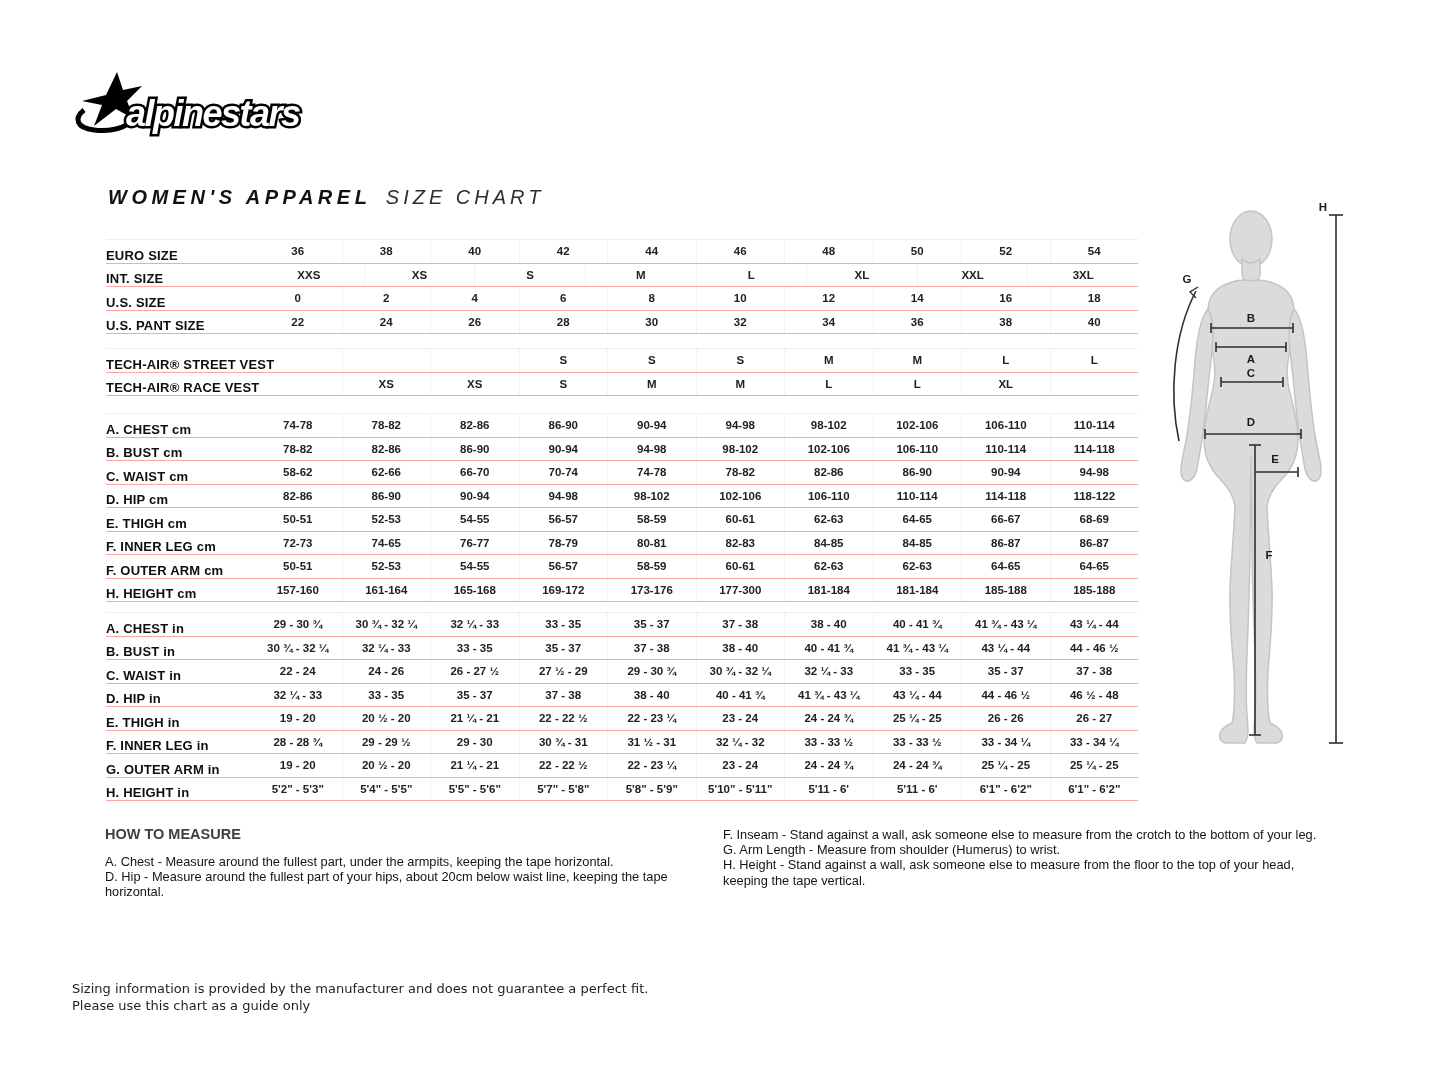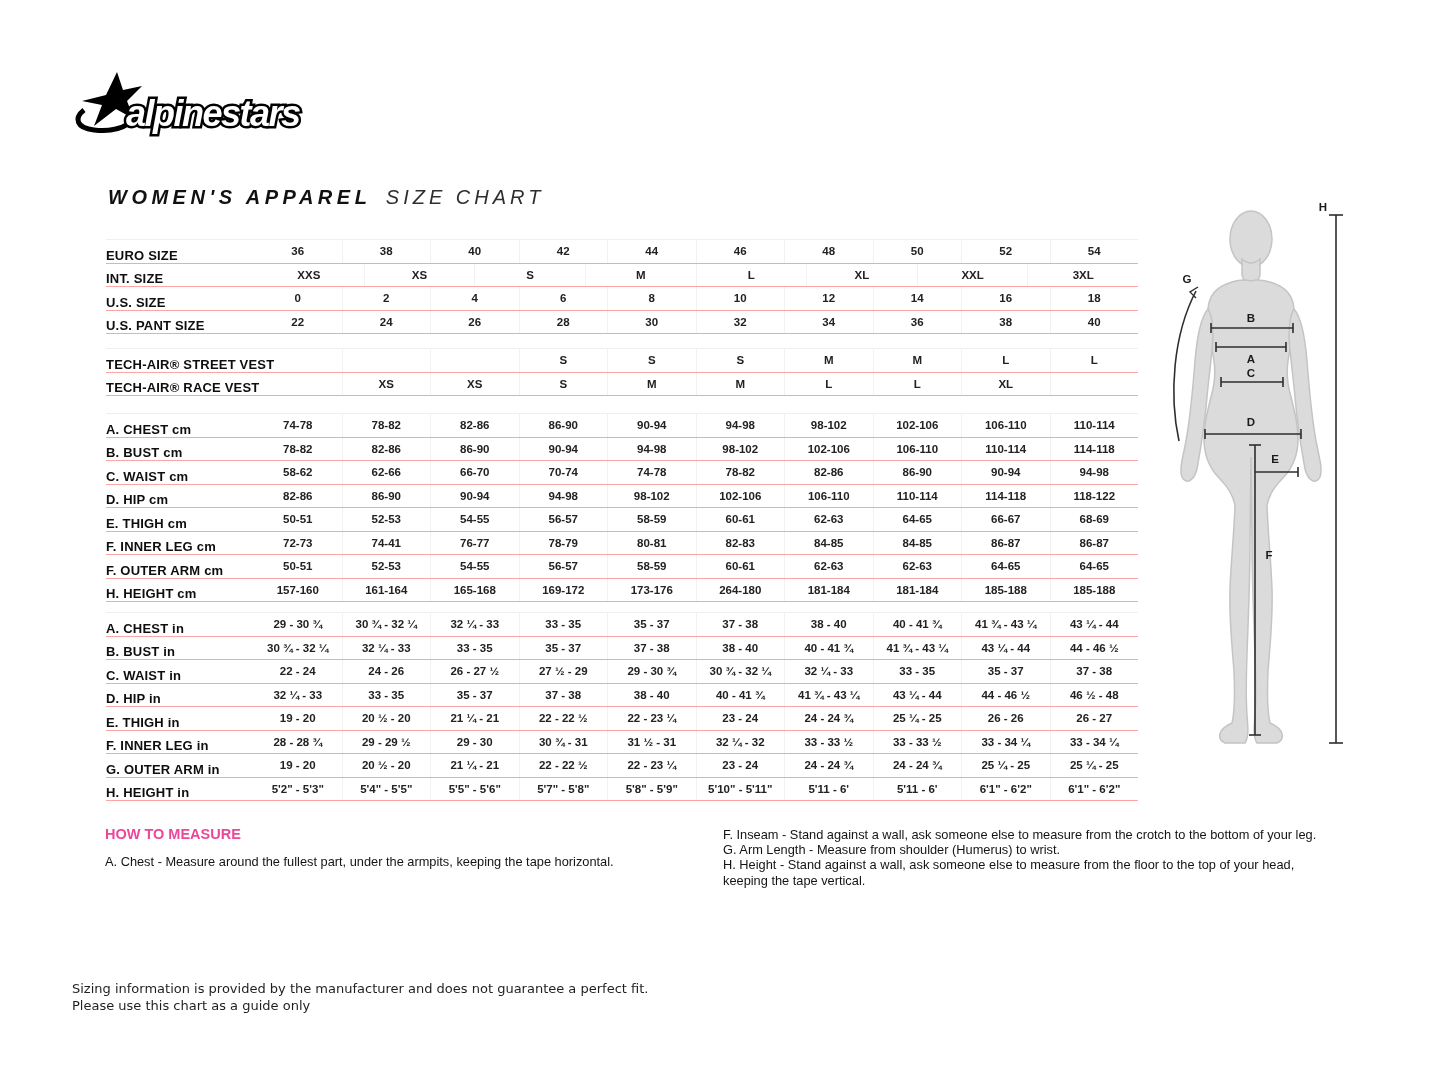--- a/index.html
+++ b/index.html
@@ -23,21 +23,21 @@
   .tlabel{width:148px;flex:0 0 148px;font-weight:bold;font-size:13px;letter-spacing:.2px;color:#0e0e0e;white-space:nowrap;}
   .tcells{flex:1;display:flex;height:100%;}
   .tcell{flex:1;display:flex;align-items:center;justify-content:center;
          font-weight:bold;font-size:11.5px;color:#222;white-space:nowrap;}
   .tcell + .tcell{border-left:1px solid #f2f2f2;}
   
   .figure{position:absolute;left:1163px;top:193px;width:200px;height:580px;}
   .figure svg text{font-family:"Liberation Sans",sans-serif;font-size:11.5px;font-weight:bold;fill:#1a1a1a;}
   
   .howto-left{position:absolute;left:105px;top:826px;width:600px;}
-  .howto-title{font-weight:bold;font-size:14.5px;color:#ec4899;margin-bottom:12px;}
+  .howto-title{font-weight:bold;font-size:14.5px;color:#404040;margin-bottom:12px;}
   .howto-item{font-size:12.8px;line-height:15.2px;color:#141414;}
   .howto-right{position:absolute;left:723px;top:827px;width:618px;}
   
   .footer{position:absolute;left:72px;top:981px;font-family:"DejaVu Sans",sans-serif;font-size:13px;line-height:16.5px;color:#1f1f1f;}
 </style>
 </head>
 <body>
 
 <div class="logo">
   <svg width="260" height="72" viewBox="0 0 260 72">
@@ -220,21 +220,21 @@
           <div class="tcell">62-63</div>
           <div class="tcell">64-65</div>
           <div class="tcell">66-67</div>
           <div class="tcell">68-69</div>
         </div>
       </div>
       <div class="trow">
         <div class="tlabel">F. INNER LEG cm</div>
         <div class="tcells">
           <div class="tcell">72-73</div>
-          <div class="tcell">74-41</div>
+          <div class="tcell">74-65</div>
           <div class="tcell">76-77</div>
           <div class="tcell">78-79</div>
           <div class="tcell">80-81</div>
           <div class="tcell">82-83</div>
           <div class="tcell">84-85</div>
           <div class="tcell">84-85</div>
           <div class="tcell">86-87</div>
           <div class="tcell">86-87</div>
         </div>
       </div>
@@ -254,21 +254,21 @@
         </div>
       </div>
       <div class="trow">
         <div class="tlabel">H. HEIGHT cm</div>
         <div class="tcells">
           <div class="tcell">157-160</div>
           <div class="tcell">161-164</div>
           <div class="tcell">165-168</div>
           <div class="tcell">169-172</div>
           <div class="tcell">173-176</div>
-          <div class="tcell">264-180</div>
+          <div class="tcell">177-300</div>
           <div class="tcell">181-184</div>
           <div class="tcell">181-184</div>
           <div class="tcell">185-188</div>
           <div class="tcell">185-188</div>
         </div>
       </div>
     </div>
     <div class="tblock b4">
       <div class="trow">
         <div class="tlabel">A. CHEST in</div>
@@ -457,20 +457,21 @@
       <text x="112" y="270" text-anchor="middle">E</text>
       <text x="106" y="366" text-anchor="middle">F</text>
     </g>
   </svg>
 </div>
 
 <div class="howto-left">
   <div class="howto-title">HOW TO MEASURE</div>
   <div id="howto-left-list">
       <div class="howto-item">A. Chest - Measure around the fullest part, under the armpits, keeping the tape horizontal.</div>
+      <div class="howto-item">D. Hip - Measure around the fullest part of your hips, about 20cm below waist line, keeping the tape horizontal.</div>
     </div>
 </div>
 <div class="howto-right" id="howto-right-list">
     <div class="howto-item">F. Inseam - Stand against a wall, ask someone else to measure from the crotch to the bottom of your leg.</div>
     <div class="howto-item">G. Arm Length - Measure from shoulder (Humerus) to wrist.</div>
     <div class="howto-item">H. Height - Stand against a wall, ask someone else to measure from the floor to the top of your head, keeping the tape vertical.</div>
   </div>
 
 <div class="footer">
   <div>Sizing information is provided by the manufacturer and does not guarantee a perfect fit.</div>

